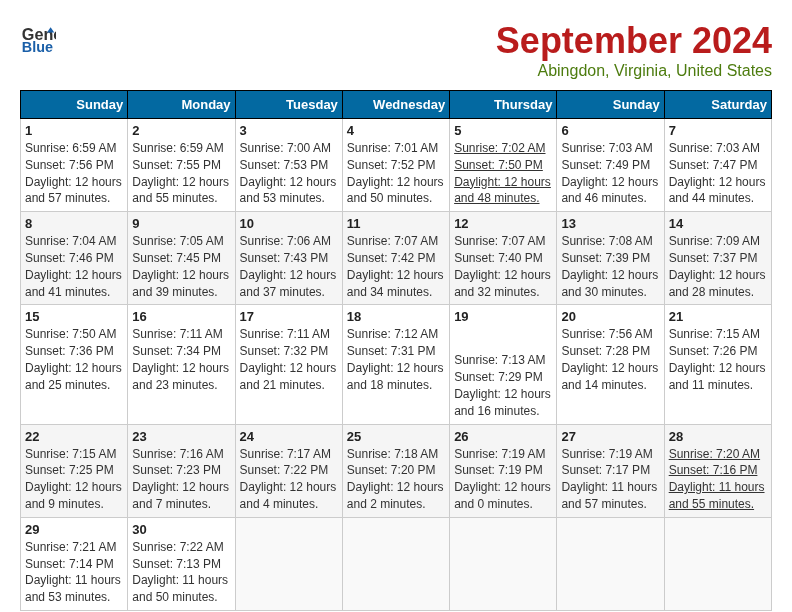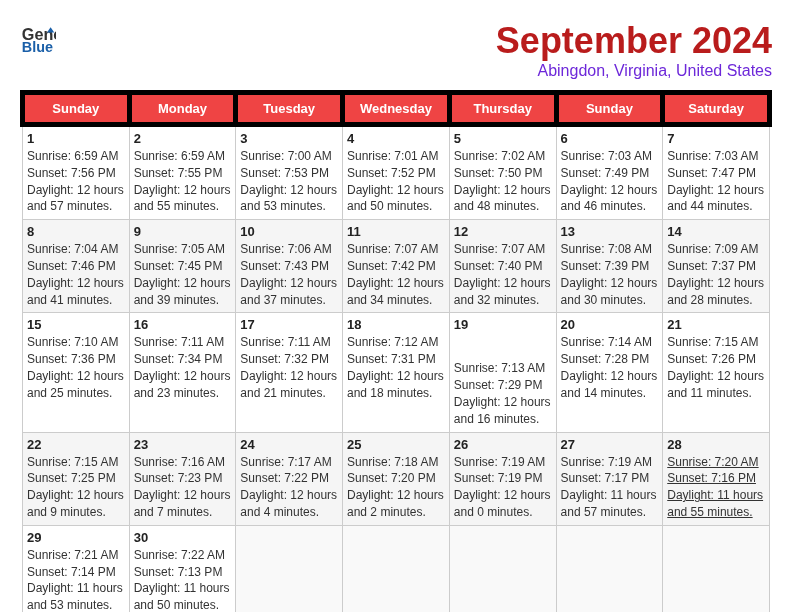--- a/index.html
+++ b/index.html
@@ -28,35 +28,35 @@
     .title-block {
       text-align: right;
     }
     .month-title {
       font-size: 36px;
       font-weight: bold;
       color: #b91c1c;
     }
     .location-title {
       font-size: 16px;
-      color: #6d28d9;
+      color: #4d7c0f;
     }
     table {
       width: 100%;
       border-collapse: collapse;
       font-size: 11px;
     }
     thead tr th {
-      background-color: #ef4444;
+      background-color: #0369a1;
       color: #fff;
       padding: 6px 4px;
-      text-align: center;
+      text-align: right;
       font-size: 13px;
       font-weight: bold;
-      border: 5px solid #000000;
+      border: 1px solid #000000;
     }
     tbody tr td {
       border: 1px solid #ccc;
       vertical-align: top;
       padding: 4px 4px;
       width: 107px;
       min-height: 80px;
       background: #fff;
     }
     tbody tr:nth-child(even) td {
@@ -132,21 +132,21 @@
         </td>
         <td>
           <span class="day-num">4</span>
           <div class="day-info" style="white-space: pre-line;">Sunrise: 7:01 AM
 Sunset: 7:52 PM
 Daylight: 12 hours
 and 50 minutes.</div>
         </td>
         <td>
           <span class="day-num">5</span>
-          <div class="day-info" style="white-space: pre-line;">Sunrise: 7:02 AM
+          <div class="day-info" style="white-space: pre-line; text-decoration: underline;">Sunrise: 7:02 AM
 Sunset: 7:50 PM
 Daylight: 12 hours
 and 48 minutes.</div>
         </td>
         <td>
           <span class="day-num">6</span>
           <div class="day-info" style="white-space: pre-line;">Sunrise: 7:03 AM
 Sunset: 7:49 PM
 Daylight: 12 hours
 and 46 minutes.</div>
@@ -206,21 +206,21 @@
           <span class="day-num">14</span>
           <div class="day-info" style="white-space: pre-line;">Sunrise: 7:09 AM
 Sunset: 7:37 PM
 Daylight: 12 hours
 and 28 minutes.</div>
         </td>
       </tr>
       <tr>
         <td>
           <span class="day-num">15</span>
-          <div class="day-info" style="white-space: pre-line;">Sunrise: 7:10 AM
+          <div class="day-info" style="white-space: pre-line;">Sunrise: 7:50 AM
 Sunset: 7:36 PM
 Daylight: 12 hours
 and 25 minutes.</div>
         </td>
         <td>
           <span class="day-num">16</span>
           <div class="day-info" style="white-space: pre-line;">Sunrise: 7:11 AM
 Sunset: 7:34 PM
 Daylight: 12 hours
 and 23 minutes.</div>
@@ -241,21 +241,21 @@
         </td>
         <td>
           <span class="day-num">19</span>
           <div class="day-info" style="white-space: pre-line; margin-top: 28px;">Sunrise: 7:13 AM
 Sunset: 7:29 PM
 Daylight: 12 hours
 and 16 minutes.</div>
         </td>
         <td>
           <span class="day-num">20</span>
-          <div class="day-info" style="white-space: pre-line;">Sunrise: 7:14 AM
+          <div class="day-info" style="white-space: pre-line;">Sunrise: 7:56 AM
 Sunset: 7:28 PM
 Daylight: 12 hours
 and 14 minutes.</div>
         </td>
         <td>
           <span class="day-num">21</span>
           <div class="day-info" style="white-space: pre-line;">Sunrise: 7:15 AM
 Sunset: 7:26 PM
 Daylight: 12 hours
 and 11 minutes.</div>

